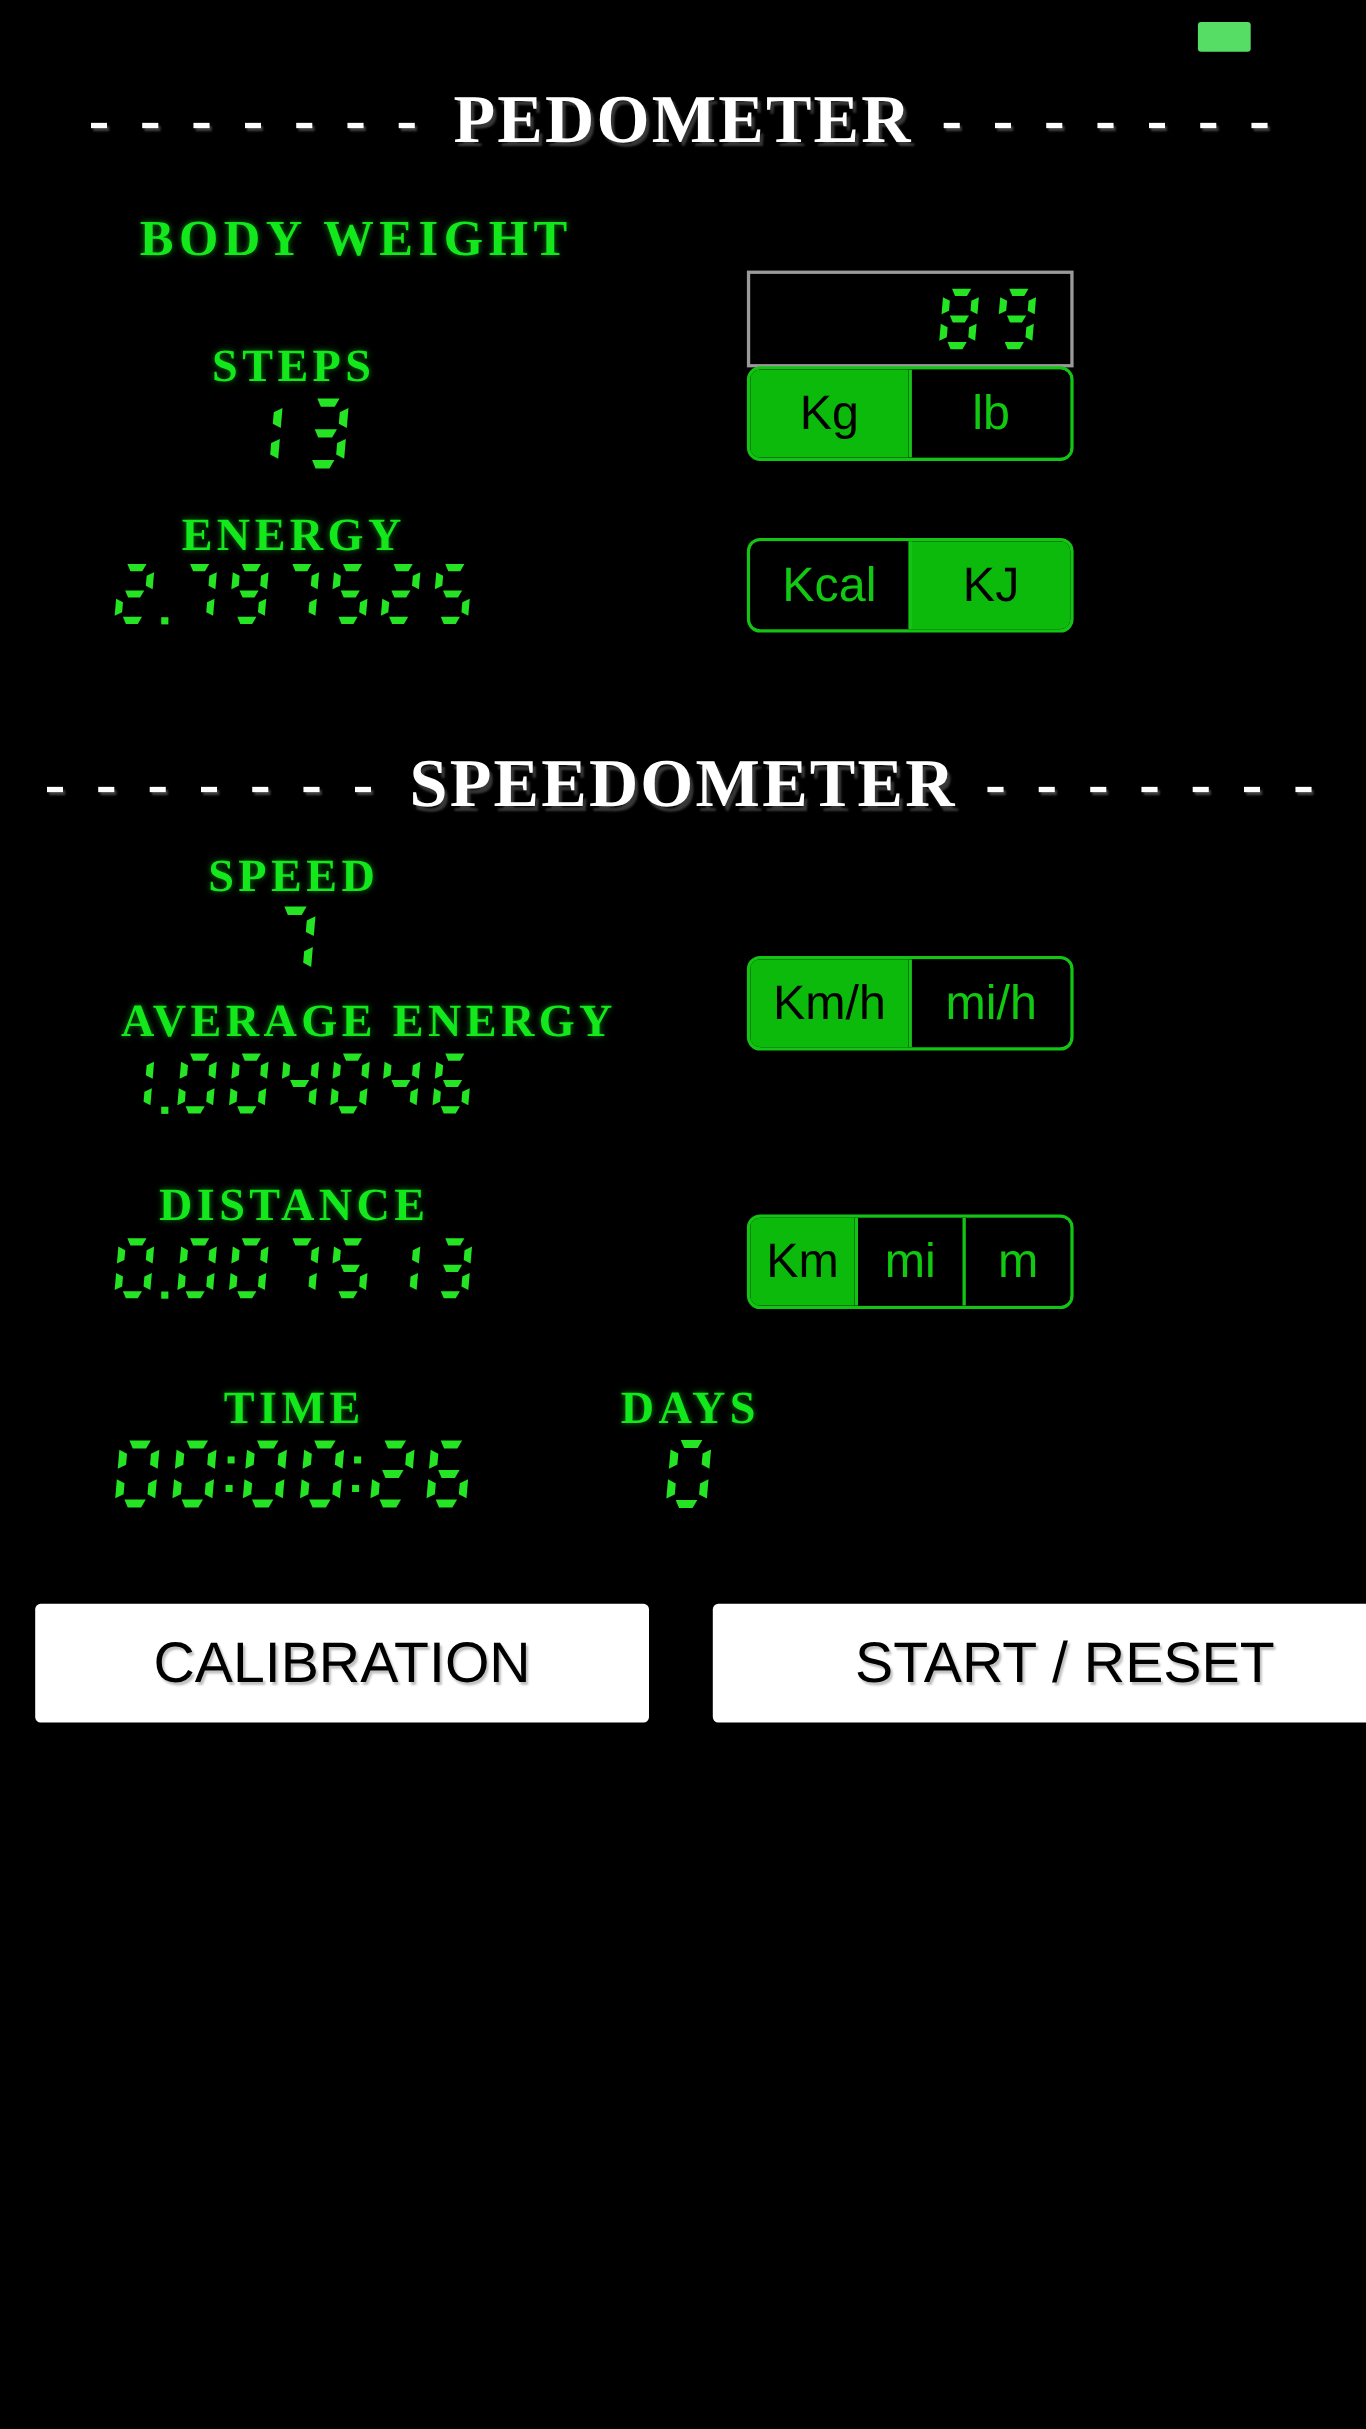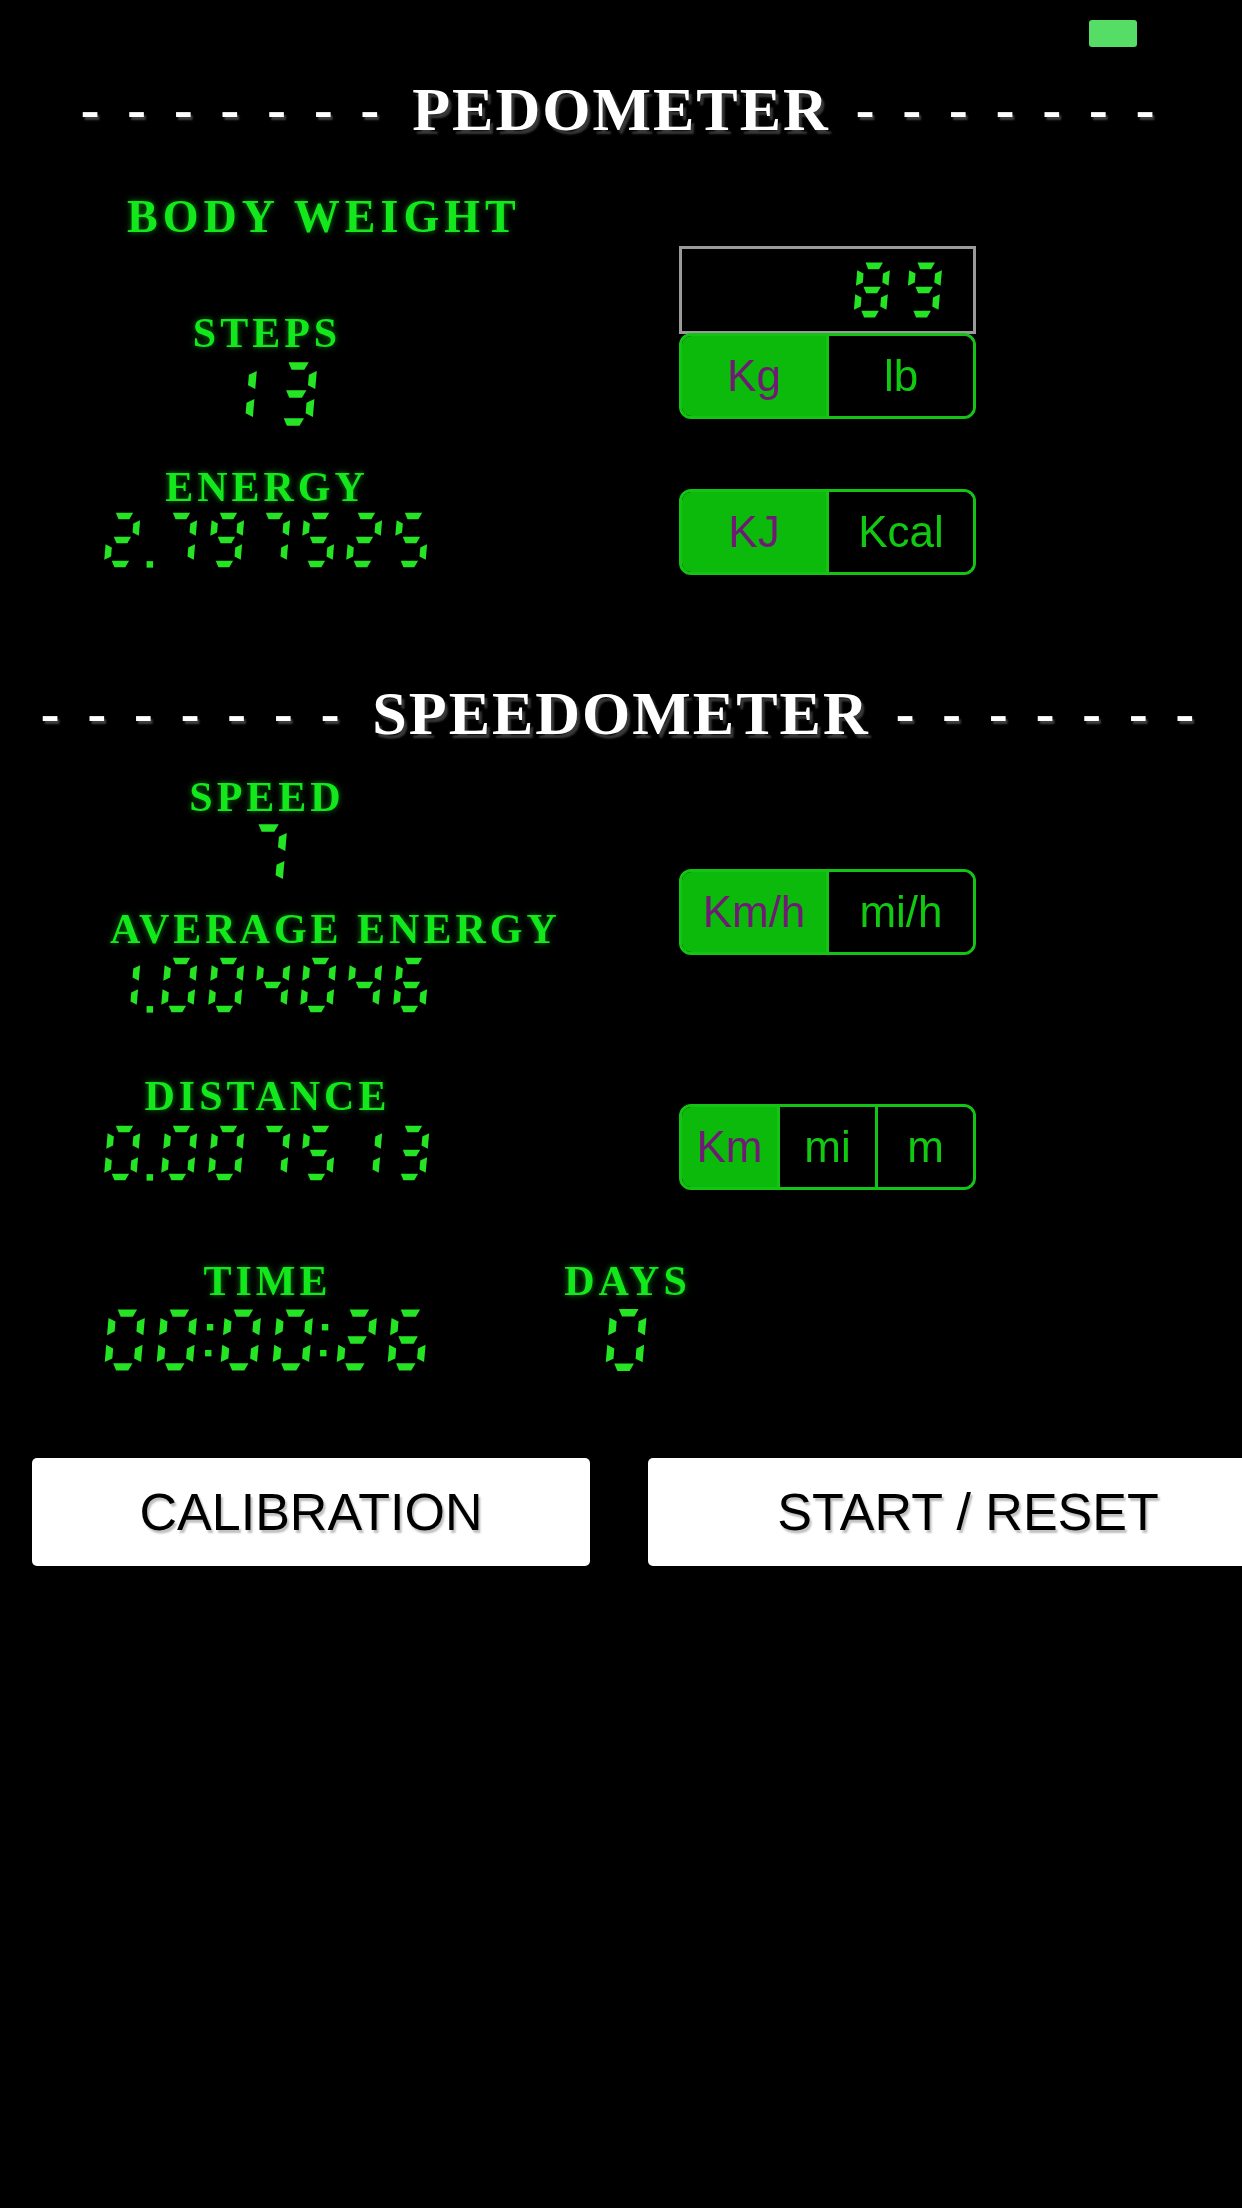--- a/index.html
+++ b/index.html
@@ -123,21 +123,21 @@
     font-family: "Liberation Sans", sans-serif;
     font-size: 44px;
     color: #12c912;
     background: #000000;
     border-left: 3px solid #14c414;
     height: 100%;
   }
   .toggle .opt:first-child { border-left: none; }
   .toggle .opt.selected {
     background: #0cba0c;
-    color: #701a75;
+    color: #000000;
   }
 
   
   .action-btn {
     position: absolute;
     background: #ffffff;
     border: none;
     border-radius: 5px;
     color: #000000;
     font-family: "Liberation Sans", sans-serif;
@@ -291,25 +291,25 @@
       <polygon class="seg-on" points="35.49,44.58 44.10,40.45 42.44,60.01 34.53,55.88"></polygon>
       <polygon class="seg-on" points="10.73,61.33 32.74,61.33 27.91,69.59 14.16,69.59"></polygon>
       <polygon class="seg-off" points="2.92,40.45 10.83,44.58 9.87,55.88 1.26,60.01"></polygon>
       <polygon class="seg-on" points="5.51,9.99 13.42,14.12 12.46,25.42 3.85,29.55"></polygon>
       <polygon class="seg-on" points="13.32,30.87 35.33,30.87 30.50,39.13 16.75,39.13"></polygon>
     </svg>
     <span style="display:inline-block;width:2.45px"></span>
   </div>
 
 <div class="toggle" style="left:679px; top:489px; width:297px; height:86px;">
+  <div class="opt" style="flex:1;">
+    <span>Kcal</span>
+  </div>
   <div class="opt selected" style="flex:1;">
     <span>KJ</span>
-  </div>
-  <div class="opt" style="flex:1;">
-    <span>Kcal</span>
   </div>
 </div>
 
 <div class="section-header" style="top:682px;">
   <span class="dashes">- - - - - - -</span>
   <span class="title">SPEEDOMETER</span>
   <span class="dashes">- - - - - - -</span>
 </div>
 
 <div class="lcd-label" style="left:127px; top:776px; width:280px;">SPEED</div>

